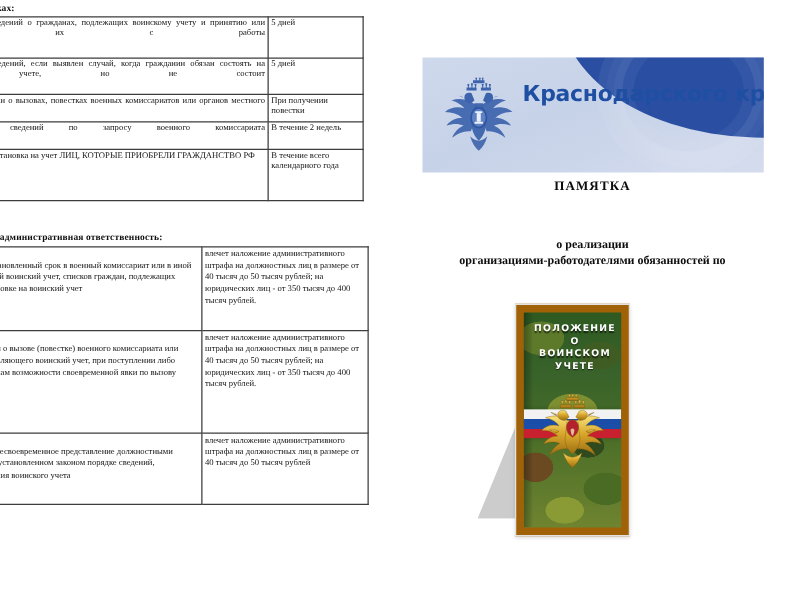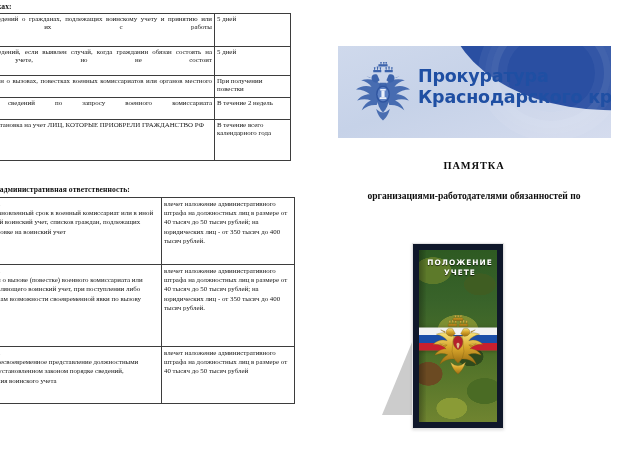--- a/index.html
+++ b/index.html
@@ -82,38 +82,38 @@
   .banner-text{
     position:absolute;left:80px;top:20px;
     font-family:"DejaVu Sans", sans-serif;
     font-weight:bold;font-size:17.5px;line-height:20.5px;
     color:#1f4fa3;letter-spacing:-.2px;white-space:nowrap;
   }
   .banner-text .l2{display:block;}
 
   
   .title-main{
-    position:absolute;left:0;top:160px;width:312px;text-align:center;
+    position:absolute;left:0;top:144px;width:312px;text-align:center;
     font-weight:bold;font-size:10.4px;letter-spacing:.9px;color:#0d0d0d;
   }
   .title-sub{
     position:absolute;left:0;top:190px;width:312px;text-align:center;
     font-weight:bold;font-size:9.6px;line-height:12.6px;color:#0d0d0d;
   }
 
   
   .book-shadow{
     position:absolute;left:382px;top:255px;width:66px;height:160px;
     background:#c9c9c9;
     clip-path:polygon(100% 0%,100% 100%,0% 100%);
     opacity:.95;
   }
   .book-frame{
     position:absolute;left:412px;top:243px;width:92px;height:186px;
-    background:#0f172a;border:1px solid #e2e2e2;
+    background:#a16207;border:1px solid #e2e2e2;
     box-shadow:0 1px 3px rgba(0,0,0,.14);
     padding:6px;box-sizing:border-box;
   }
   .book-cover{
     position:relative;width:100%;height:100%;overflow:hidden;
     background:
       radial-gradient(ellipse 30px 22px at 18% 12%, #5d7a2a 0%, #5d7a2a 60%, transparent 62%),
       radial-gradient(ellipse 26px 18px at 78% 20%, #3f5d22 0%, #3f5d22 60%, transparent 62%),
       radial-gradient(ellipse 34px 24px at 50% 46%, #7e8f32 0%, #7e8f32 58%, transparent 60%),
       radial-gradient(ellipse 24px 20px at 12% 72%, #6b4a22 0%, #6b4a22 58%, transparent 60%),
@@ -244,40 +244,41 @@
           <ellipse cx="50" cy="56" rx="9.5" ry="12.5" fill="#5d81c4"></ellipse>
           <g fill="#eaf0fb">
             <rect x="45" y="47" width="10" height="2.6" rx="1"></rect>
             <rect x="47.2" y="49.6" width="5.6" height="12"></rect>
             <rect x="44" y="61.6" width="12" height="3" rx="1"></rect>
           </g>
         </svg>
       </div>
 
       <div class="banner-text">
-        <span>Прокуратура</span>
         <span class="l2">Краснодарского края</span>
       </div>
     </div>
 
     <div class="title-main">ПАМЯТКА</div>
 
     <div class="title-sub">
+      <div>о реализации</div>
       <div>организациями-работодателями обязанностей по</div>
     </div>
 
   </div>
 
   <div class="book-shadow"></div>
   <div class="book-frame">
     <div class="book-cover">
       <div class="book-spine"></div>
 
       <div class="book-title">
         <div>ПОЛОЖЕНИЕ</div>
+        <div>О ВОИНСКОМ</div>
         <div>УЧЕТЕ</div>
       </div>
 
       <div class="flag-band"></div>
 
       <div class="eagle-wrap">
         <svg viewBox="0 0 100 108" width="54" height="60" aria-hidden="true">
           <defs>
             <linearGradient id="gold" x1="0" y1="0" x2="0" y2="1">
               <stop offset="0%" stop-color="#f6e27a"></stop>

